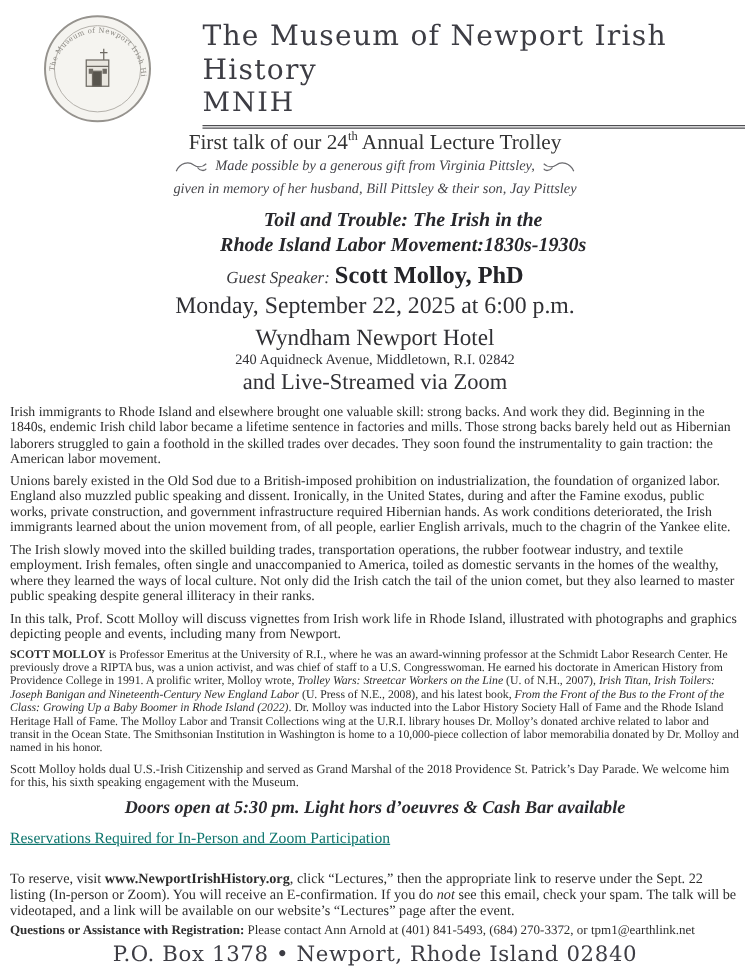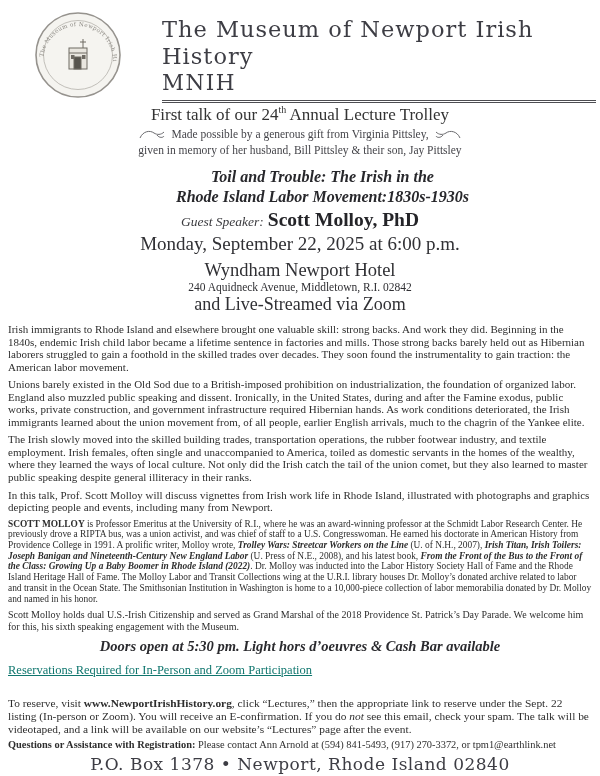--- a/index.html
+++ b/index.html
@@ -23,40 +23,40 @@
     padding-bottom:5px;
     border-bottom:3px double #4e4e52;
   }
   .celtic { font-family:"DejaVu Serif", serif; color:#3d3d44; }
   .masthead .org-title { font-size:22.5px; line-height:1.2; letter-spacing:1px; }
   .masthead .org-abbrev { font-size:21.5px; letter-spacing:1.5px; }
 
   
   .series-line { margin-top:8px; font-size:17px; color:#333; }
   .series-line sup { font-size:10px; }
-  .gift-block { margin-top:3px; color:#45454a; font-size:11.5px; line-height:1.2; }
+  .gift-block { margin-top:3px; font-style:italic; color:#45454a; font-size:11.5px; line-height:1.2; }
   .gift-row { display:inline-flex; align-items:center; gap:6px; }
   .flourish { width:26px; height:12px; }
 
   
   .event-title { margin-top:9px; font-size:16px; font-weight:bold; font-style:italic; line-height:1.22; color:#27272b;margin-left:45px; }
   .guest-line { margin-top:3px; }
   .guest-label { font-style:italic; font-size:13.5px; color:#3a3a3e; }
   .speaker-name { font-weight:bold; font-size:19.5px; color:#242428; }
   .date-line { font-size:19px; margin-top:2px; color:#303034; }
   .venue-line { font-size:18.5px; margin-top:5px; color:#303034; }
   .address-line { font-size:11.5px; margin-top:0px; color:#303034; }
   .stream-line { font-size:18px; margin-top:1px; color:#303034; }
 
   
   .body-text { margin:8px 8px 0 8px; font-size:11px; line-height:1.14; color:#2e2e2e; }
   .body-text p { margin:0 0 5px 0; }
   .bio-text { margin:1px 8px 0 8px; font-size:9.4px; line-height:1.14; color:#2e2e2e; }
   .bio-lead { font-weight:bold; }
-  .book-title { font-style:italic;font-weight:bold; }
+  .book-title { font-style:italic; }
   .citizenship { margin:5px 8px 0 8px; font-size:10px; line-height:1.14; color:#2e2e2e; }
 
   
   .doors-line { margin-top:6px; font-size:14.5px; font-weight:bold; font-style:italic; color:#2a2a2e; }
   .fee-line { margin-top:1px; font-size:12.5px; color:#333; }
 
   
   .res-heading { margin:8px 8px 0 8px; font-size:12.5px; font-weight:normal; text-decoration:underline; color:#0f766e; }
   .reserve-para { margin:19px 8px 0 8px; font-size:11.4px; line-height:1.14; color:#2e2e2e; }
   .bold { font-weight:bold; }
@@ -133,20 +133,20 @@
     <p>In this talk, Prof. Scott Molloy will discuss vignettes from Irish work life in Rhode Island, illustrated with photographs and graphics depicting people and events, including many from Newport.</p>
   </div>
 
   <div class="bio-text"><span class="bio-lead">SCOTT MOLLOY</span><span> is Professor Emeritus at the University of R.I., where he was an award-winning professor at the Schmidt Labor Research Center. He previously drove a RIPTA bus, was a union activist, and was chief of staff to a U.S. Congresswoman. He earned his doctorate in American History from Providence College in 1991. A prolific writer, Molloy wrote, </span><span class="book-title">Trolley Wars: Streetcar Workers on the Line</span><span> (U. of N.H., 2007), </span><span class="book-title">Irish Titan, Irish Toilers: Joseph Banigan and Nineteenth-Century New England Labor</span><span> (U. Press of N.E., 2008), and his latest book, </span><span class="book-title">From the Front of the Bus to the Front of the Class: Growing Up a Baby Boomer in Rhode Island (2022)</span><span>. Dr. Molloy was inducted into the Labor History Society Hall of Fame and the Rhode Island Heritage Hall of Fame. The Molloy Labor and Transit Collections wing at the U.R.I. library houses Dr. Molloy’s donated archive related to labor and transit in the Ocean State. The Smithsonian Institution in Washington is home to a 10,000-piece collection of labor memorabilia donated by Dr. Molloy and named in his honor.</span></div>
   <div class="citizenship">Scott Molloy holds dual U.S.-Irish Citizenship and served as Grand Marshal of the 2018 Providence St. Patrick’s Day Parade. We welcome him for this, his sixth speaking engagement with the Museum.</div>
 
   <div class="doors-line center">Doors open at 5:30 pm. Light hors d’oeuvres &amp; Cash Bar available</div>
 
   <div class="res-heading left">Reservations Required for In-Person and Zoom Participation</div>
   <div class="reserve-para left"><span>To reserve, visit </span><span class="bold">www.NewportIrishHistory.org</span><span>, click “Lectures,” then the appropriate link to reserve under the Sept. 22 listing (In-person or Zoom). You will receive an E-confirmation. If you do </span><span class="italic">not</span><span> see this email, check your spam. The talk will be videotaped, and a link will be available on our website’s “Lectures” page after the event.</span></div>
-  <div class="questions-line left"><span class="bold">Questions or Assistance with Registration:</span><span> Please contact Ann Arnold at (594) 841-5493, (917) 270-3372, or tpm1@earthlink.net</span></div>
+  <div class="questions-line left"><span class="bold">Questions or Assistance with Registration:</span><span> Please contact Ann Arnold at (401) 841-5493, (684) 270-3372, or tpm1@earthlink.net</span></div>
 
   <div class="footer center">
     <div class="celtic footer-line">P.O. Box 1378 • Newport, Rhode Island 02840</div>
 
   </div>
 
 </div>
 
 </body></html>

